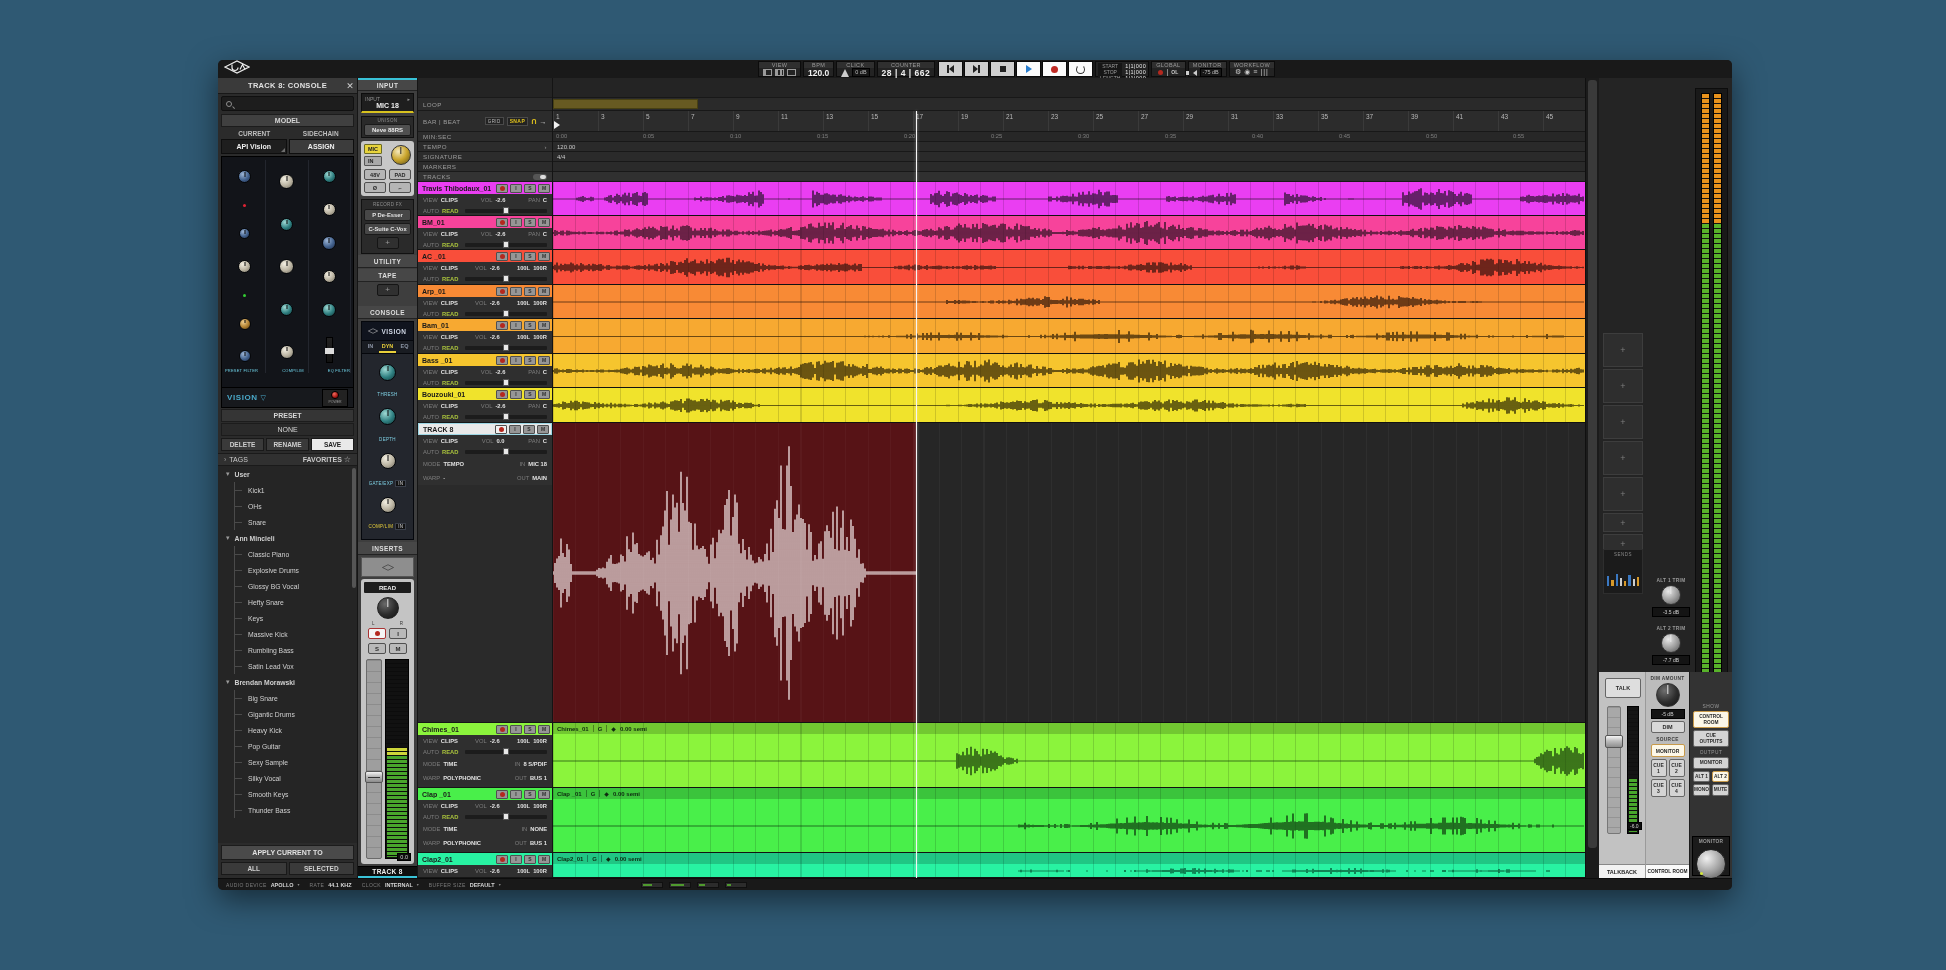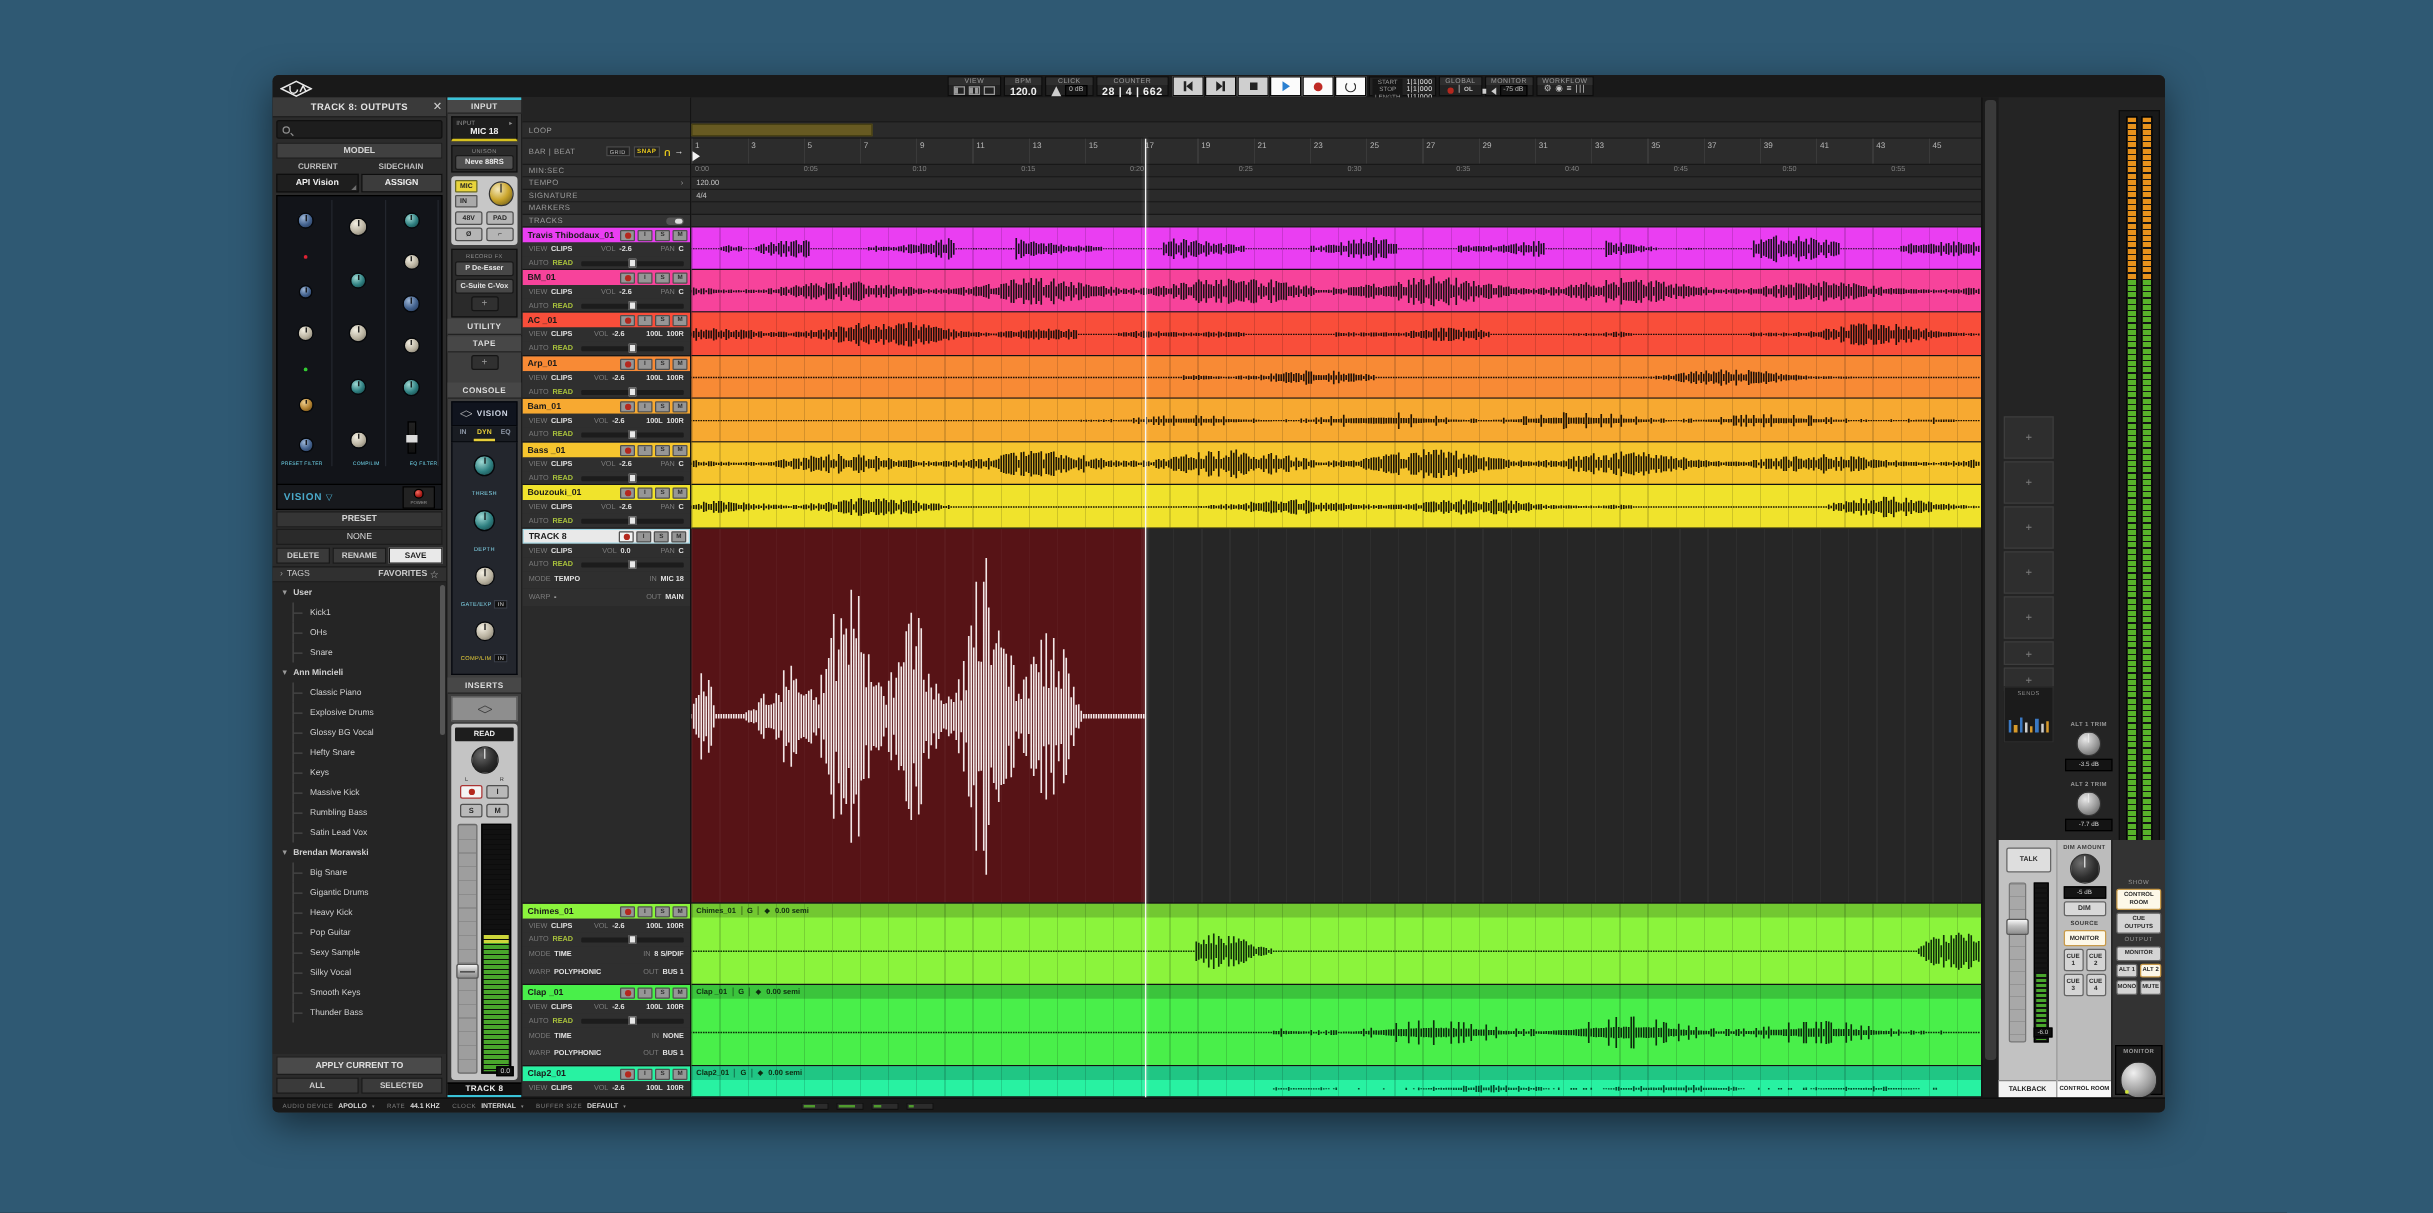--- a/index.html
+++ b/index.html
@@ -1,21 +1,21 @@
 <!DOCTYPE html>
 <html><head>
 <meta charset="utf-8">
 <style>
   html,body{margin:0;padding:0;background:#2f5973;width:1946px;height:970px;overflow:hidden;
     font-family:"Liberation Sans","DejaVu Sans",sans-serif;-webkit-font-smoothing:antialiased;}
   *{box-sizing:border-box;}
   .app{position:absolute;left:218px;top:60px;width:1514px;height:830px;background:#262626;
     border-radius:5px;box-shadow:0 10px 30px rgba(0,0,0,.5);overflow:hidden;}
   
-  .menubar{position:absolute;left:0;top:0;right:0;height:18px;background:#191919;display:flex;align-items:flex-end;}
+  .menubar{position:absolute;left:0;top:0;right:0;height:18px;background:#191919;display:flex;align-items:flex-start;}
   .ualogo{margin-left:6px;width:26px;height:14px;}
   .transport{position:absolute;left:540px;top:1px;height:16px;display:flex;gap:2px;align-items:stretch;}
   .tgroup{background:#232323;display:flex;flex-direction:column;border:1px solid #0c0c0c;}
   .tgh{font-size:5.5px;color:#9b9b9b;background:#2f2f2f;padding:0 4px;letter-spacing:.4px;line-height:6px;text-align:center;}
   .tgb{flex:1;display:flex;align-items:center;justify-content:center;gap:3px;padding:0 4px;color:#e4e4e4;}
   .bpmv{font-size:8.5px;font-weight:bold;color:#f0f0f0;}
   .cntv{font-size:8.5px;font-weight:bold;color:#f0f0f0;letter-spacing:.5px;}
   .viewico{width:9px;height:7px;border:1px solid #9a9a9a;display:inline-block;}
   .viewico.b{background:linear-gradient(90deg,#9a9a9a 0 2px,transparent 2px);}
   .viewico.g{background:repeating-linear-gradient(90deg,#9a9a9a 0 2px,transparent 2px 4px);}
@@ -366,21 +366,21 @@
         </div>
       </div>
     </div>
   </div>
 
   <div class="content">
 
     <aside class="sidebar">
       <div class="sb-hdr">
         <span style="width:14px;"></span>
-        <span class="sb-title">TRACK 8: OUTPUTS</span>
+        <span class="sb-title">TRACK 8: CONSOLE</span>
         <span class="sb-x">✕</span>
       </div>
       <div class="sb-search">
           <span class="mag"></span>
         </div>
       <div class="sb-sect">MODEL</div>
       <div class="sb-tabs">
         <span class="sb-tab">CURRENT</span>
         <span class="sb-tab">SIDECHAIN</span>
       </div>

